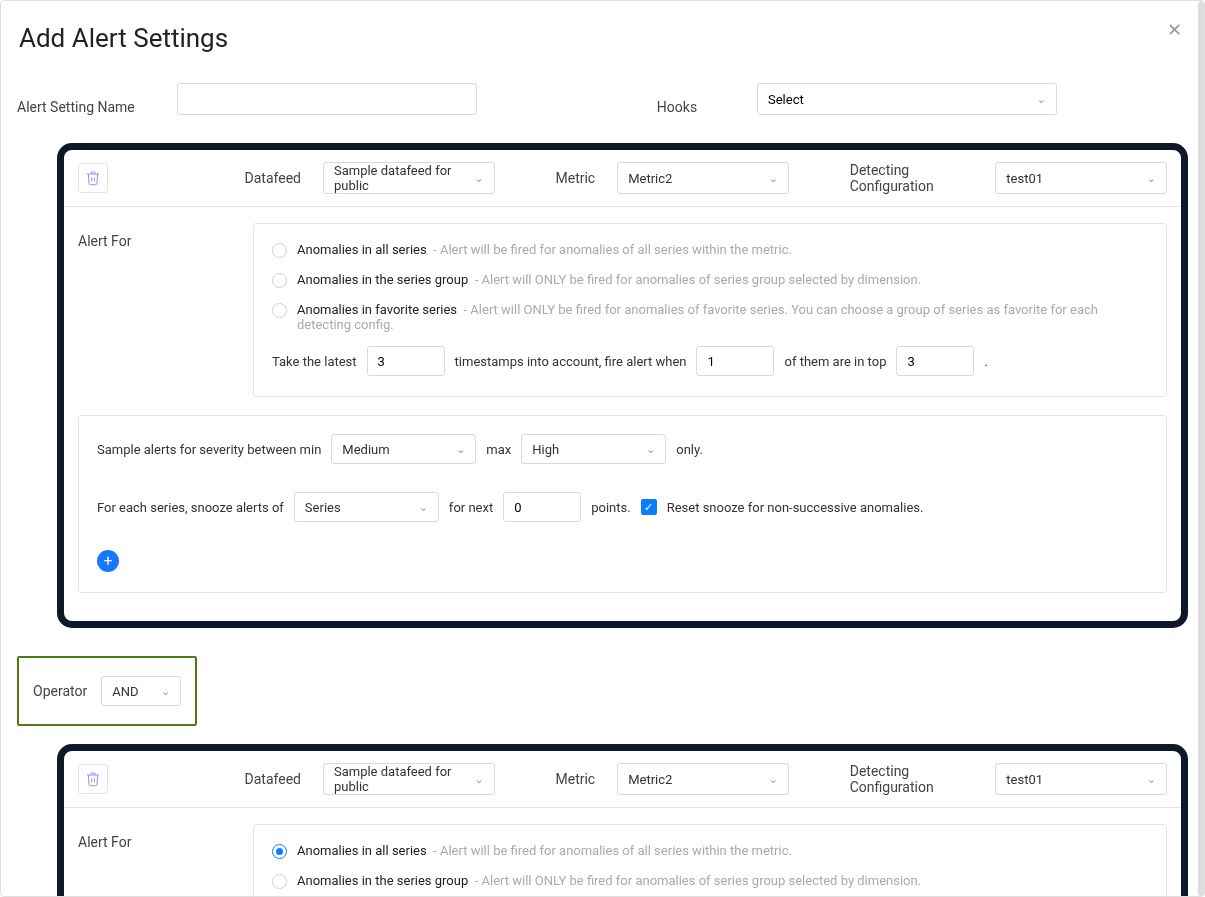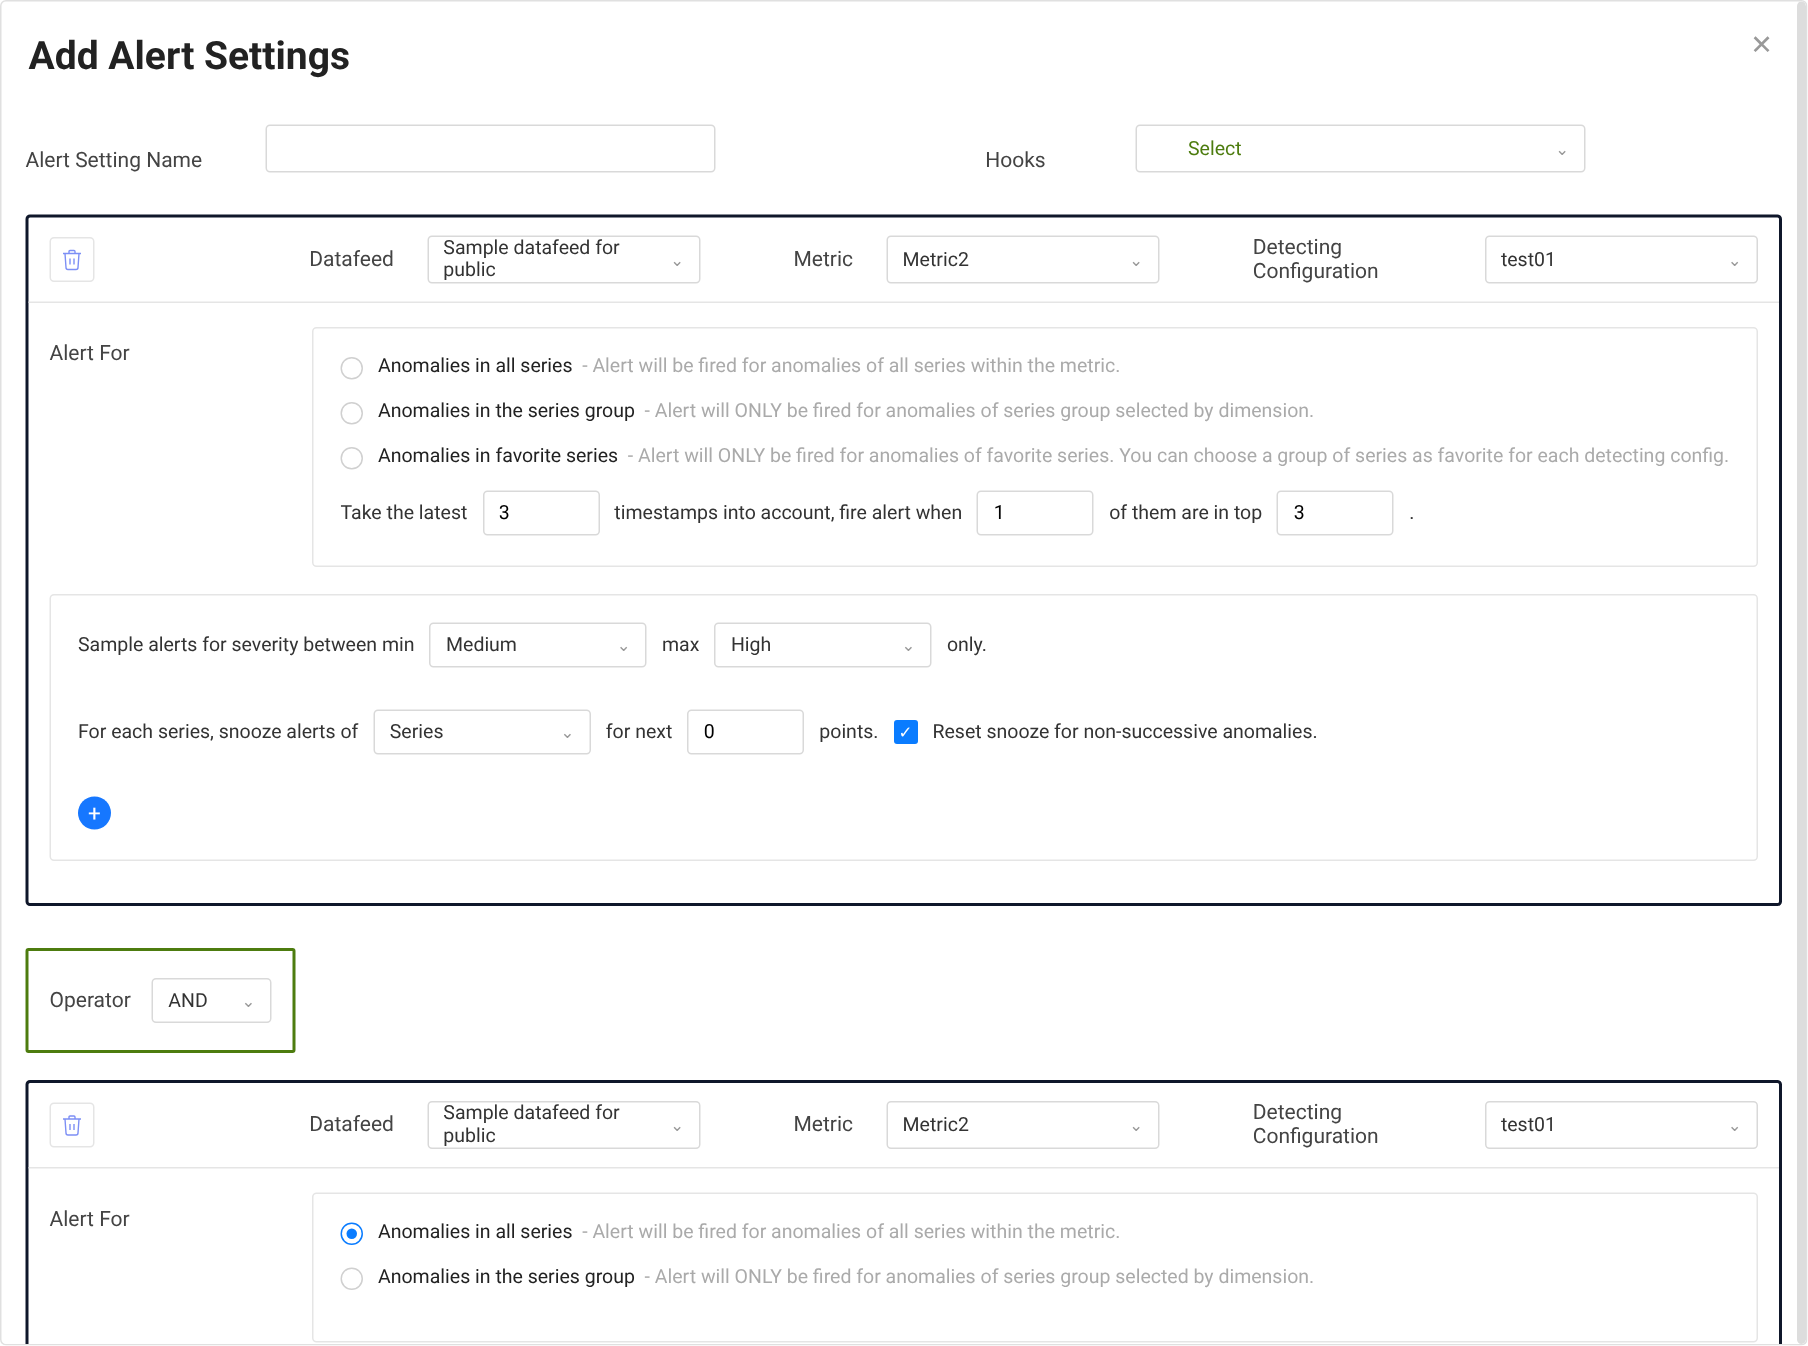--- a/index.html
+++ b/index.html
@@ -29,21 +29,21 @@
     .close-icon {
       position: absolute;
       top: 18px;
       right: 22px;
       color: #999;
       cursor: pointer;
       font-size: 18px;
     }
     h1.title {
       font-size: 26px;
-      font-weight: 700;
+      font-weight: 400;
       padding: 22px 2px 30px 2px;
       color: #222;
     }
     .top-fields {
       display: flex;
       margin-bottom: 28px;
       align-items: center;
     }
     .top-fields .left, .top-fields .right {
       display: flex;
@@ -71,26 +71,27 @@
       outline: none;
       width: 100%;
       height: 100%;
       font-size: 13px;
       font-family: inherit;
     }
     .select .chev {
       color: #999;
       font-size: 11px;
     }
-    .select .placeholder { color: #4d7c0f; margin-left: 24px; }
+    .select .placeholder { color: #000000; }
 
     .card {
-      border: 2px solid #0f172a;
-      border-radius: 3px;
+      border: 7px solid #0f172a;
+      border-radius: 15px;
       margin-bottom: 28px;
+      margin-left: 40px;
     }
     .card-header {
       display: flex;
       align-items: center;
       gap: 22px;
       border-bottom: 1px solid #e5e5e5;
       padding: 12px 14px;
     }
     .trash-btn {
       border: 1px solid #e5e5e5;

